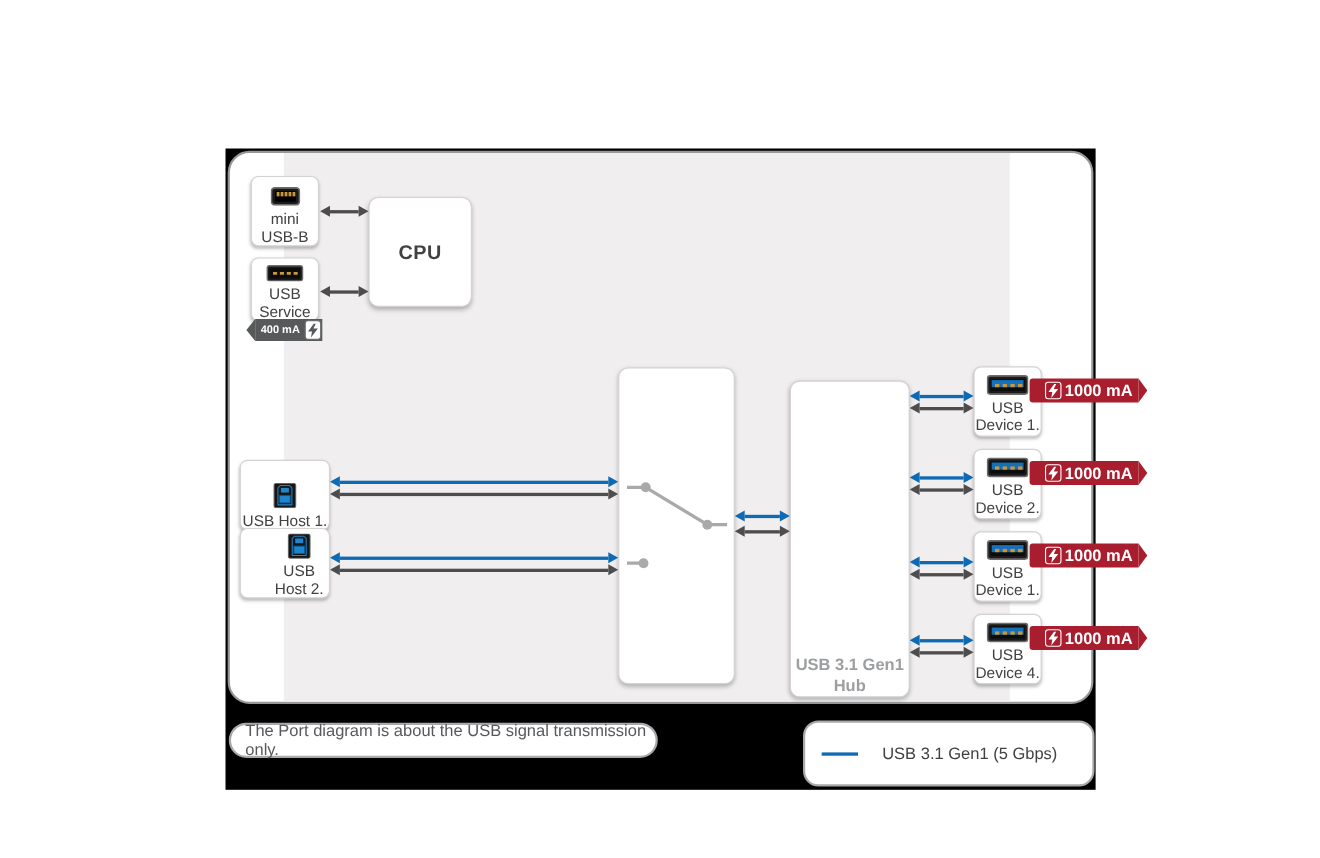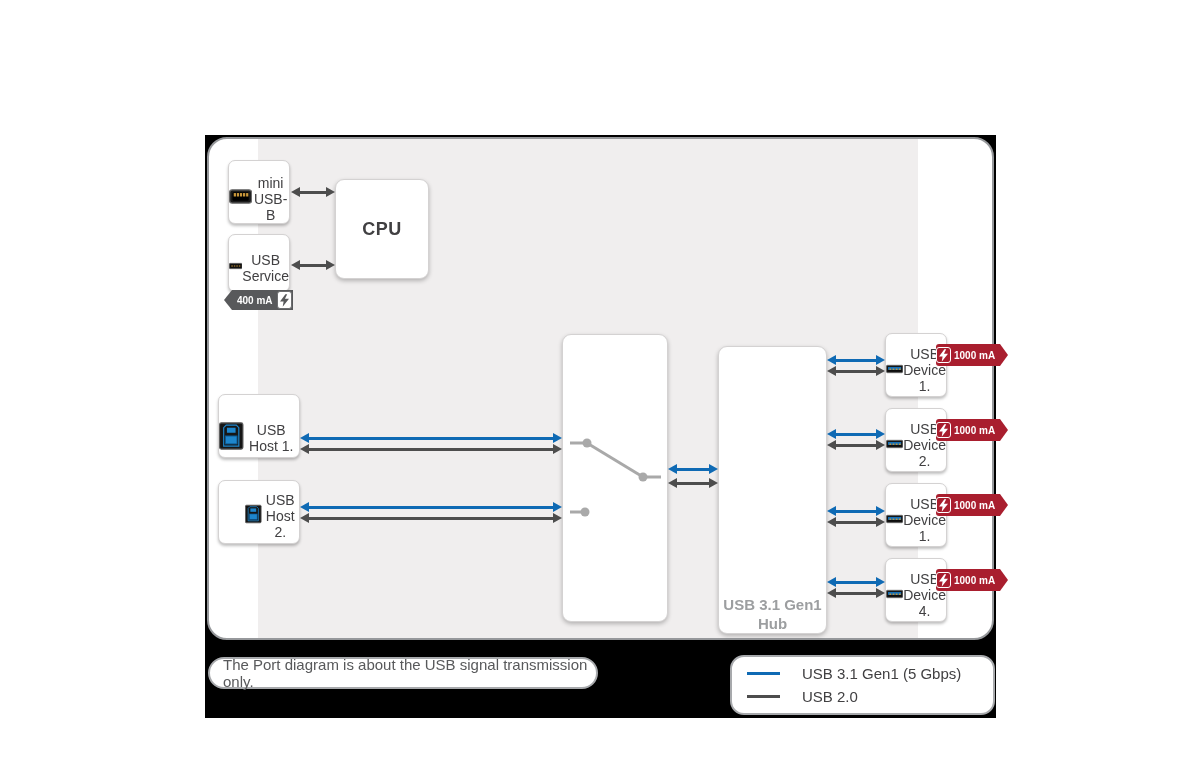--- a/index.html
+++ b/index.html
@@ -6,21 +6,21 @@
   html,body { width:1200px; height:780px; background:#ffffff; font-family:"Liberation Sans", sans-serif; }
   .stage { position:relative; width:1200px; height:780px; overflow:hidden; background:#ffffff; }
 
   .backing { position:absolute; left:205px; top:135px; width:791px; height:583px; background:#000000; }
 
   .main-box { position:absolute; left:207px; top:137px; width:787px; height:503px;
               background:#ffffff; border:2.5px solid #96989b; border-radius:20px; overflow:hidden; }
   .inner-panel { position:absolute; left:49px; top:0; width:660px; height:100%; background:#f0eeee; }
 
   .node { position:absolute; background:#ffffff; border:1.5px solid #d4d2d2; border-radius:7px;
-          box-shadow:0 2px 3px rgba(0,0,0,0.25); display:flex; 
+          box-shadow:0 2px 3px rgba(0,0,0,0.25); display:flex; flex-direction:column;
           align-items:center; justify-content:flex-start; }
   .lbl { text-align:center; font-size:14px; line-height:16px; color:#414042; }
   .lbl span { display:block; }
 
   .big-node { position:absolute; background:#ffffff; border:1.5px solid #d4d2d2; border-radius:9px;
               box-shadow:0 2px 4px rgba(0,0,0,0.25); display:flex; align-items:center; justify-content:center; }
   .hub-lbl { text-align:center; font-size:15px; font-weight:bold; line-height:19px; color:#9c9ea0; }
   .hub-lbl span { display:block; }
   .cpu-lbl { font-size:18px; font-weight:bold; color:#414042; letter-spacing:0.5px; }
 
@@ -31,21 +31,21 @@
   .arrow::after  { right:-9px; }
   .arrow.blue { background:#0f6ab4; }
   .arrow.blue::before { border-right:9px solid #0f6ab4; }
   .arrow.blue::after  { border-left:9px solid #0f6ab4; }
   .arrow.gray { background:#4d4d4d; }
   .arrow.gray::before { border-right:9px solid #4d4d4d; }
   .arrow.gray::after  { border-left:9px solid #4d4d4d; }
 
   .badge-red { position:absolute; height:22px; display:flex; align-items:center;
                background:#a91e2e; border-radius:3px 0 0 3px; color:#ffffff;
-               font-size:10px; font-weight:bold; padding:0 2px 0 0; }
+               font-size:15px; font-weight:bold; padding:0 2px 0 14px; }
   .badge-red::after { content:""; position:absolute; right:-8px; top:50%; margin-top:-11px;
                border-top:11px solid transparent; border-bottom:11px solid transparent;
                border-left:8px solid #a91e2e; }
   .bolt-box { width:15px; height:16px; border:1.5px solid #ffffff; border-radius:3px;
               display:flex; align-items:center; justify-content:center; margin-right:2px; background:transparent; }
   .badge-red .txt { padding:0 3px 0 1px; white-space:nowrap; }
 
   .badge-gray { position:absolute; height:20px; display:flex; align-items:center;
                 background:#58595b; color:#ffffff; font-size:10px; font-weight:bold; }
   .badge-gray::before { content:""; position:absolute; left:-8px; top:50%; margin-top:-10px;
@@ -118,21 +118,21 @@
       <svg width="9" height="13" viewBox="0 0 10 14">
           <polygon points="6,0 0,8 4,8 3,14 10,5 5.5,5 8,0" fill="#58595b"></polygon>
         </svg>
     </span>
   </div>
 
   <div class="big-node" style="left:335px; top:179px; width:94px; height:100px;">
     <span class="cpu-lbl">CPU</span>
   </div>
 
-  <div class="node" style="left:218px; top:394px; width:82px; height:64px; padding-top:20px;">
+  <div class="node" style="left:218px; top:418px; width:82px; height:64px; padding-top:20px;">
     <svg width="34" height="38" viewBox="0 0 34 38">
       <rect x="0.75" y="0.75" width="32.5" height="36.5" rx="2.5" fill="#161616" stroke="#606060" stroke-width="1.5"></rect>
       <path d="M10 4 h14 l3.5 3.5 V33 H6.5 V7.5 Z" fill="none" stroke="#1e86cc" stroke-width="1.6"></path>
       <rect x="11" y="7.5" width="12" height="7" fill="#1e86cc"></rect>
       <rect x="9" y="19" width="16" height="11" fill="#1e86cc" stroke="#0d5a94" stroke-width="1.4"></rect>
     </svg>
     <div class="lbl" style="margin-top:3px;">
       <span>USB Host 1.</span>
     </div>
   </div>
@@ -286,19 +286,15 @@
 
   <div class="note-pill">
     <span>The Port diagram is about the USB signal transmission only.</span>
   </div>
 
   <div class="legend">
     <div class="legend-row">
       <span class="swatch blue"></span>
       <span>USB 3.1 Gen1 (5 Gbps)</span>
     </div>
-    <div class="legend-row">
-      <span class="swatch gray"></span>
-      <span>USB 2.0</span>
-    </div>
   </div>
 
 </div>
 
 </body></html>

